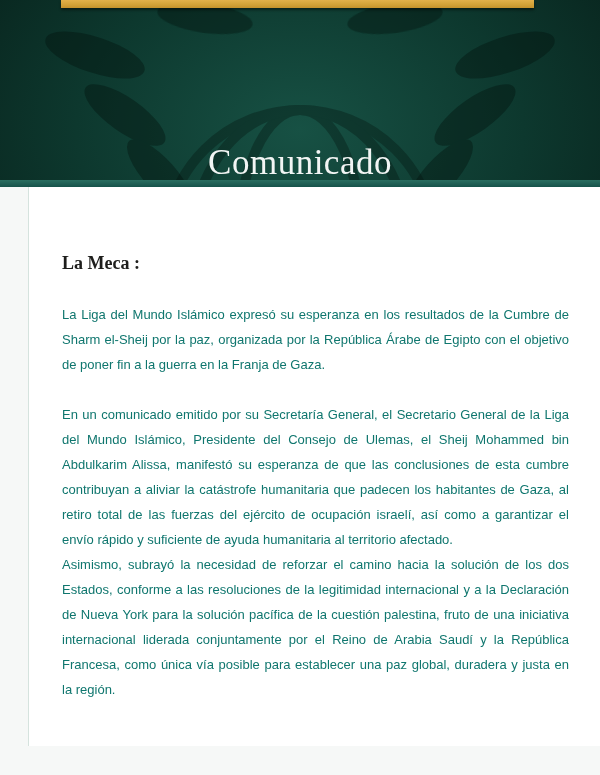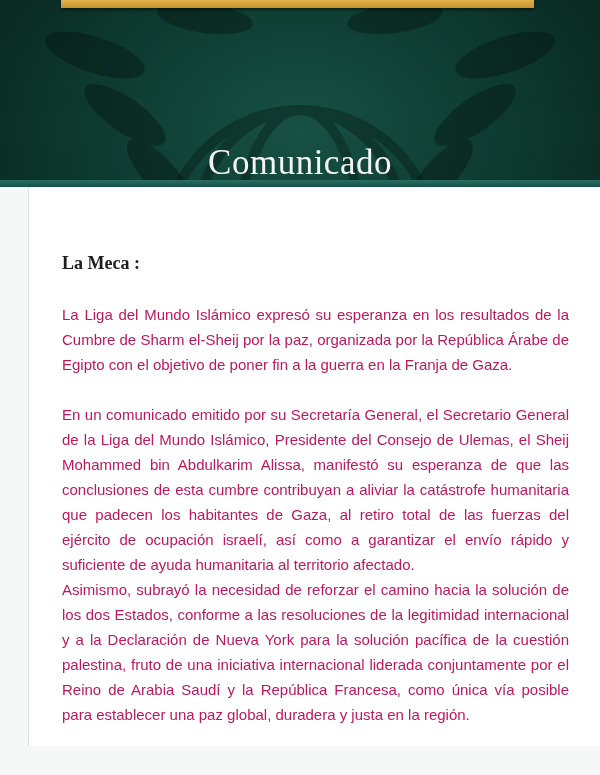--- a/index.html
+++ b/index.html
@@ -43,21 +43,21 @@
     border-left:1px solid #d5e3de;
     border-right:1px solid #d5e3de;
     padding:66px 33px 0 33px;
   }
   .doc-heading {
     font-family:"Liberation Serif", serif;
     font-size:18px; font-weight:700; color:#1e1e1c;
     margin:0 0 28px 0;
   }
   .doc-para {
-    font-size:15px; line-height:25px; color:#be185d;
+    font-size:13px; line-height:25px; color:#0f766e;
     text-align:justify; margin:0;
   }
   .para-gap { margin-bottom:25px; }
 </style>
 </head>
 <body>
 
 <div class="page">
 
   <div class="header">

